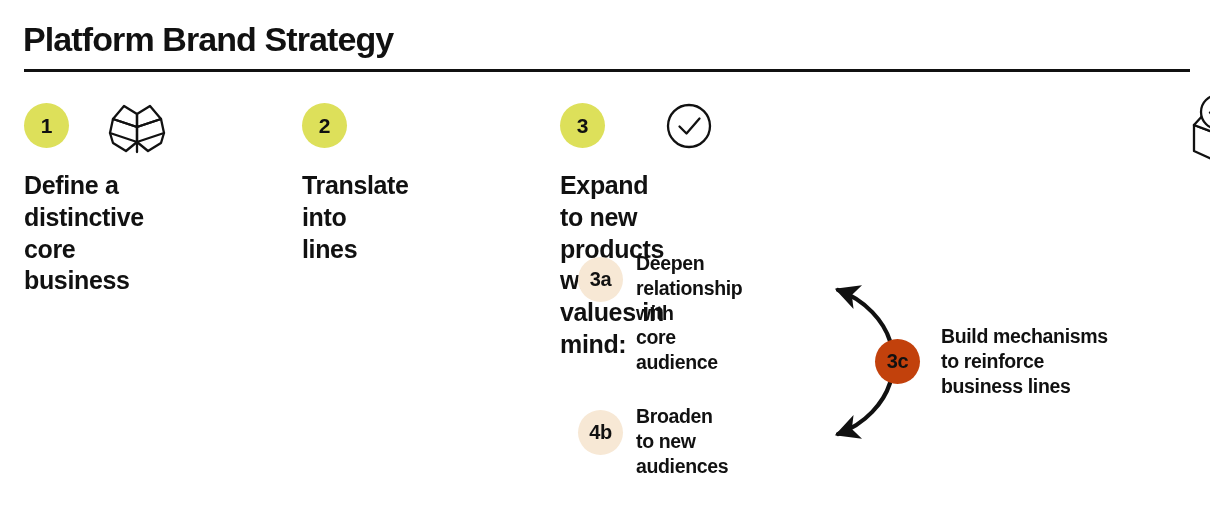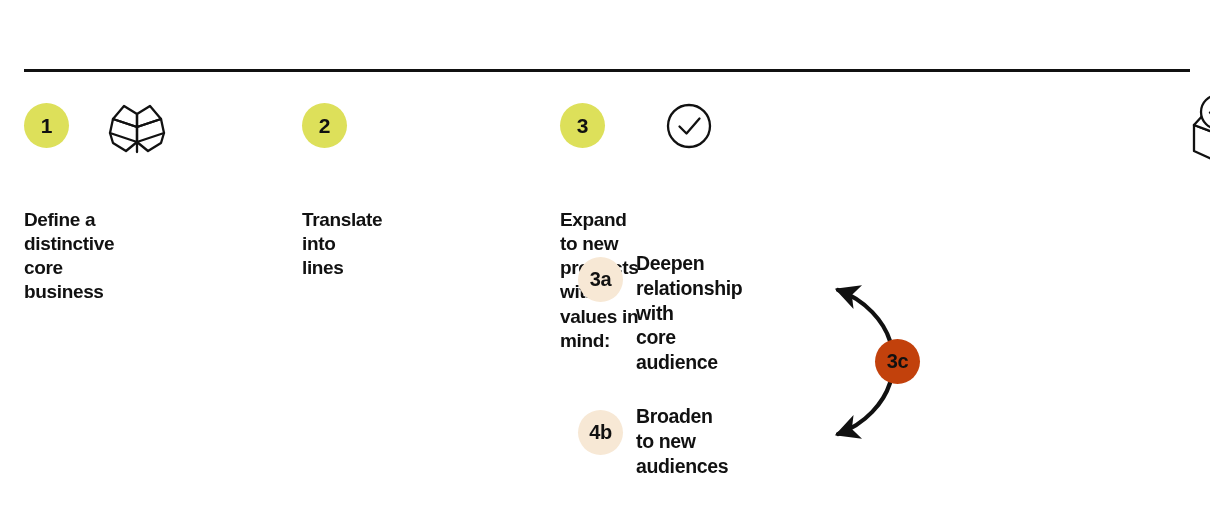--- a/index.html
+++ b/index.html
@@ -66,27 +66,26 @@
     letter-spacing: -0.3px;
   }
   .step-icon {
     position: absolute;
     top: 0;
   }
   .step-title {
     position: absolute;
     top: 70px;
     left: 0;
-    font-size: 19px;
+    font-size: 25px;
     font-weight: 700;
     line-height: 1.27;
     color: #111111;
     letter-spacing: -0.35px;
     white-space: pre-line;
-    margin-top: 38px;
   }
 
   #step-1 { left: 24px; }
   #step-1 .step-icon { left: 80px; }
   #step-2 { left: 302px; }
   #step-2 .step-icon { left: 362px; }
   #step-3 { left: 560px; }
   #step-3 .step-icon { left: 618px; top: -12px; }
 
   
@@ -159,20 +158,21 @@
     color: #111111;
     letter-spacing: -0.35px;
     white-space: pre-line;
   }
 </style>
 </head>
 <body>
 
 <div id="canvas">
 
+  <div id="page-title">Platform Brand Strategy</div>
   <div id="title-rule"></div>
 
   <div class="step" id="step-1">
     <div class="step-head">
       <div class="badge">1</div>
       <div class="step-icon">
         <svg width="66" height="58" viewBox="0 0 66 58" fill="none" stroke="#111111" stroke-width="2.3" stroke-linejoin="round" stroke-linecap="round">
           <path d="M33 27 L9 19 L20 6 L33 14 Z"></path>
           <path d="M33 27 L57 19 L46 6 L33 14 Z"></path>
           <path d="M33 27 L9 19 L6 33 L33 42 Z"></path>
@@ -236,14 +236,17 @@
     <defs>
       <marker id="ah" markerWidth="7" markerHeight="7" refX="5.4" refY="3.5" orient="auto" markerUnits="strokeWidth">
         <path d="M0.4,0.5 L6.2,3.5 L0.4,6.5 L1.9,3.5 Z" fill="#111111"></path>
       </marker>
     </defs>
     <path d="M890,341 C884,322 866,300 838,290" fill="none" stroke="#111111" stroke-width="4.2" stroke-linecap="round" marker-end="url(#ah)"></path>
     <path d="M890,383 C884,402 866,424 838,434" fill="none" stroke="#111111" stroke-width="4.2" stroke-linecap="round" marker-end="url(#ah)"></path>
   </svg>
 
   <div id="node-3c">3c</div>
+  <div id="note-3c">Build mechanisms
+to reinforce
+business lines</div>
 
 </div>
 
 </body></html>

